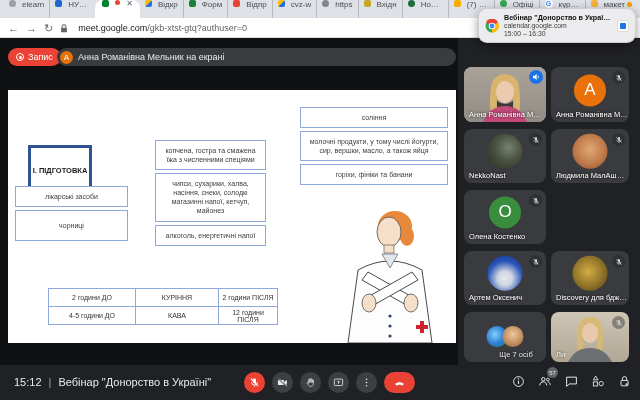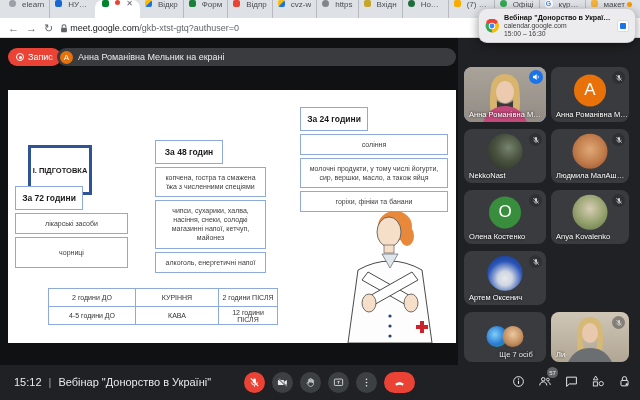--- a/index.html
+++ b/index.html
@@ -27,21 +27,21 @@
   .f-folder{background:#f6b23c}
   .rec-dot { width:5px; height:5px; border-radius:50%; background:#ea4335; flex:none; }
   .tab-close { color:#5f6368; font-size:8px; line-height:8px; }
   .screen-rec-dot { position:absolute; right:8px; top:2px; width:5px; height:5px;
                     border-radius:50%; background:#f29900; z-index:60; }
 
   .addressbar { position:absolute; left:0; top:18px; width:640px; height:20px;
                 background:#fff; display:flex; align-items:center; gap:7px;
                 padding:0 8px; border-bottom:1px solid #dadce0; }
   .nav-ic { color:#5f6368; font-size:11px; line-height:20px; }
-  .omnibox { display:flex; align-items:flex-end; gap:2px; font-size:9px; }
+  .omnibox { display:flex; align-items:flex-end; gap:10px; font-size:9px; }
   .url-host { color:#202124; } .url-path { color:#5f6368; }
 
   
   .meet { position:absolute; left:0; top:38px; width:640px; height:320px; background:#202124; }
   .stage { position:absolute; left:0; top:0; width:458px; height:327px; background:#101113; }
 
   .record-pill { position:absolute; left:8px; top:10px; height:18px; background:#ea4335;
                  border-radius:9px; display:flex; align-items:center; gap:4px; padding:0 8px;
                  color:#fff; font-size:9px; }
   .rec-ring { width:8px; height:8px; border:1.5px solid #fff; border-radius:50%;
@@ -234,34 +234,31 @@
 
     <div class="present-banner">
       <span class="banner-avatar">А</span>
       <span>Анна Романівна Мельник на екрані</span>
     </div>
 
     <div class="slide">
       <div class="s-title">І. ПІДГОТОВКА</div>
 
       <div class="s-col s-colA">
-        <div class="s-head">За 72 години</div>
         <div class="s-item">лікарські засоби</div>
         <div class="s-item tall">чорниці</div>
       </div>
 
       <div class="s-col s-colB">
-        <div class="s-head">За 48 годин</div>
         <div class="s-item">копчена, гостра та смажена їжа з численними спеціями</div>
         <div class="s-item">чипси, сухарики, халва, насіння, снеки, солодкі магазинні напої, кетчуп, майонез</div>
         <div class="s-item">алкоголь, енергетичні напої</div>
       </div>
 
       <div class="s-col s-colC">
-        <div class="s-head">За 24 години</div>
         <div class="s-item">соління</div>
         <div class="s-item">молочні продукти, у тому числі йогурти, сир, вершки, масло, а також яйця</div>
         <div class="s-item">горіхи, фініки та банани</div>
       </div>
 
       <table class="s-table">
         <tbody>
             <tr>
           <td>2 години ДО</td>
           <td>КУРІННЯ</td>
@@ -357,46 +354,46 @@
           <svg width="8" height="8" viewBox="0 0 24 24">
             <rect x="9" y="3" width="6" height="11" rx="3" fill="#cfd1d5"></rect>
             <path d="M5.5,11 a6.5,6.5 0 0 0 13,0" stroke="#cfd1d5" stroke-width="2" fill="none"></path>
             <line x1="12" y1="17.5" x2="12" y2="21" stroke="#cfd1d5" stroke-width="2"></line>
             <line x1="4" y1="3" x2="20" y2="20" stroke="#cfd1d5" stroke-width="2.4"></line>
           </svg>
         </span>
       <span class="tile-name">Олена Костенко</span>
     </div>
 
-    <div class="tile c2 r3">
-      <span class="avatar-photo ph-anya"></span>
-      <span class="mute-chip">
-          <svg width="8" height="8" viewBox="0 0 24 24">
-            <rect x="9" y="3" width="6" height="11" rx="3" fill="#cfd1d5"></rect>
-            <path d="M5.5,11 a6.5,6.5 0 0 0 13,0" stroke="#cfd1d5" stroke-width="2" fill="none"></path>
-            <line x1="12" y1="17.5" x2="12" y2="21" stroke="#cfd1d5" stroke-width="2"></line>
-            <line x1="4" y1="3" x2="20" y2="20" stroke="#cfd1d5" stroke-width="2.4"></line>
-          </svg>
-        </span>
-      <span class="tile-name">Anya Kovalenko</span>
-    </div>
 
     <div class="tile c1 r4">
       <span class="avatar-photo ph-artem"></span>
       <span class="mute-chip">
           <svg width="8" height="8" viewBox="0 0 24 24">
             <rect x="9" y="3" width="6" height="11" rx="3" fill="#cfd1d5"></rect>
             <path d="M5.5,11 a6.5,6.5 0 0 0 13,0" stroke="#cfd1d5" stroke-width="2" fill="none"></path>
             <line x1="12" y1="17.5" x2="12" y2="21" stroke="#cfd1d5" stroke-width="2"></line>
             <line x1="4" y1="3" x2="20" y2="20" stroke="#cfd1d5" stroke-width="2.4"></line>
           </svg>
         </span>
       <span class="tile-name">Артем Оксенич</span>
     </div>
 
+    <div class="tile c2 r4">
+      <span class="avatar-photo ph-disc"></span>
+      <span class="mute-chip">
+          <svg width="8" height="8" viewBox="0 0 24 24">
+            <rect x="9" y="3" width="6" height="11" rx="3" fill="#cfd1d5"></rect>
+            <path d="M5.5,11 a6.5,6.5 0 0 0 13,0" stroke="#cfd1d5" stroke-width="2" fill="none"></path>
+            <line x1="12" y1="17.5" x2="12" y2="21" stroke="#cfd1d5" stroke-width="2"></line>
+            <line x1="4" y1="3" x2="20" y2="20" stroke="#cfd1d5" stroke-width="2.4"></line>
+          </svg>
+        </span>
+      <span class="tile-name">Discovery для бджо…</span>
+    </div>
 
     <div class="tile c1 r5">
       <span class="overflow-avatars">
         <span class="ov ov-globe"></span>
         <span class="ov ov-woman"></span>
       </span>
       <span class="tile-name centered">Ще 7 осіб</span>
     </div>
 
     <div class="tile c2 r5">

